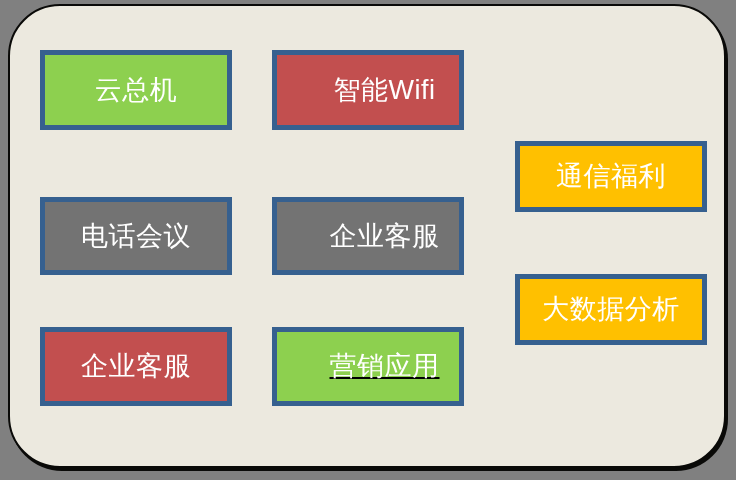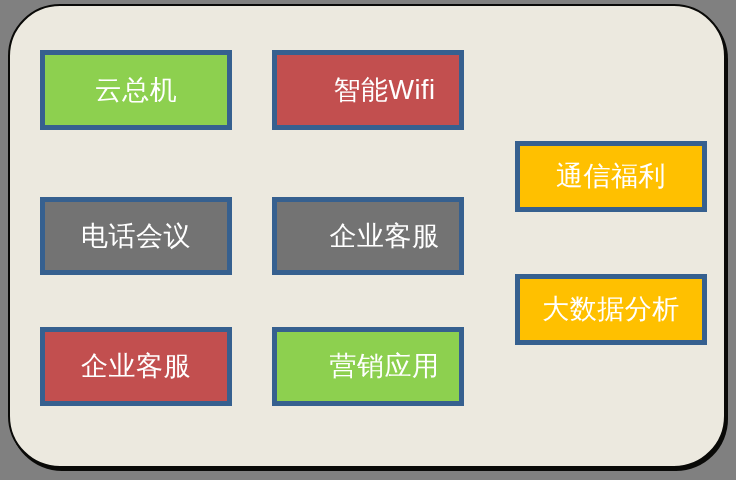--- a/index.html
+++ b/index.html
@@ -89,18 +89,18 @@
     </div>
 
     <div class="tile fill-orange c3 rb" style="left:505px; top:268px;">
       <span class="tile-label">大数据分析</span>
     </div>
 
     <div class="tile fill-red c1 r3" style="left:30px; top:321px;">
       <span class="tile-label">企业客服</span>
     </div>
 
-    <div class="tile fill-green c2 r3" style="left:262px; top:321px;">
+    <div class="tile fill-green c2 r3" style="left:262px; top:321px;text-decoration:underline;">
       <span class="tile-label">营销应用</span>
     </div>
 
   </div>
 </div>
 
 </body></html>

